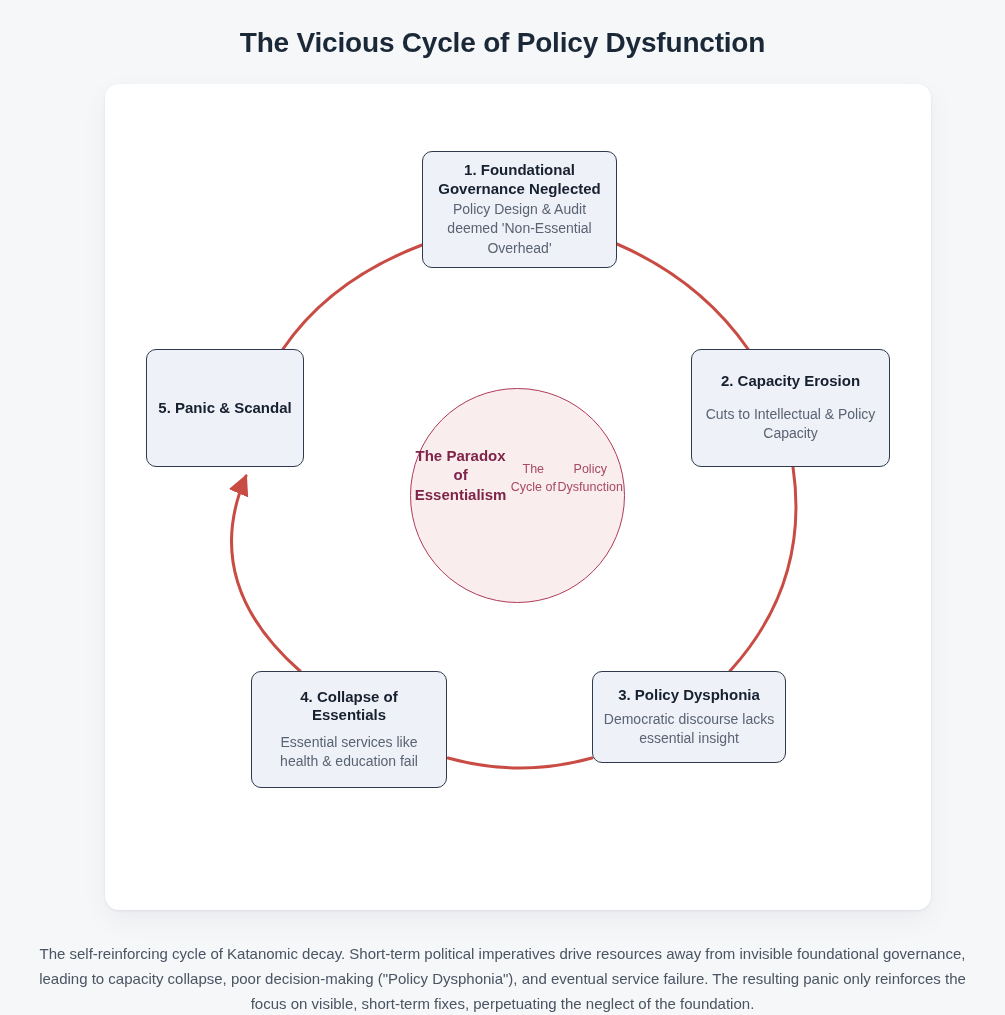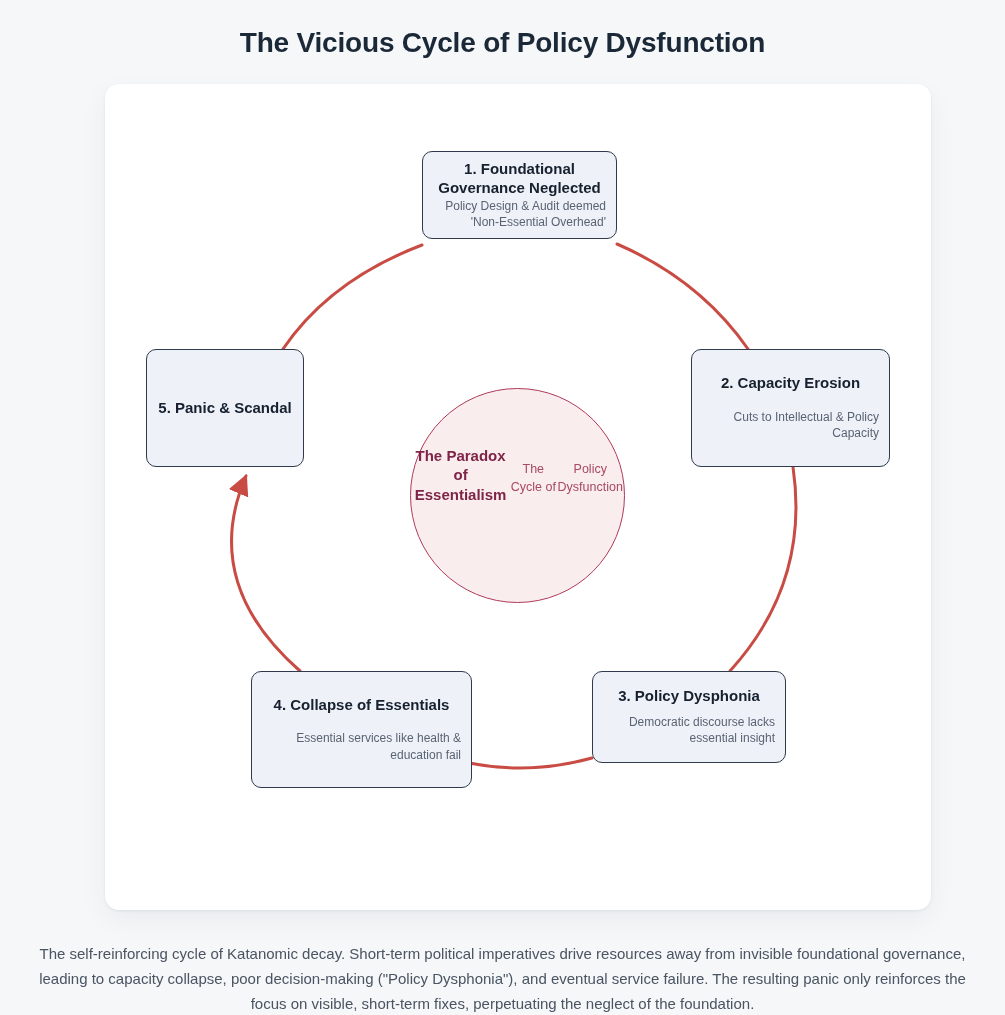--- a/index.html
+++ b/index.html
@@ -57,29 +57,28 @@
     text-align: center;
     padding: 8px 10px;
   }
   .step-title {
     font-size: 15px;
     font-weight: 700;
     line-height: 1.25;
     color: var(--box-title, #16202e);
   }
   .step-desc {
-    font-size: 12px;
+    font-size: 14px;
     line-height: 1.38;
     color: var(--box-desc, #5a6372);
-    text-align: right;
   }
-  .box-1 { left: 422px; top: 143px; width: 195px; height: 88px; }
+  .box-1 { left: 422px; top: 143px; width: 195px; height: 117px; }
   .box-2 { left: 691px; top: 341px; width: 199px; height: 118px; }
   .box-3 { left: 592px; top: 663px; width: 194px; height: 92px; }
-  .box-4 { left: 251px; top: 663px; width: 221px; height: 117px; }
+  .box-4 { left: 251px; top: 663px; width: 196px; height: 117px; }
   .box-5 { left: 146px; top: 341px; width: 158px; height: 118px; }
   .center-circle {
     position: absolute;
     z-index: 2;
     left: 410px; top: 380px;
     width: 215px; height: 215px;
     border-radius: 50%;
     background: var(--circle-bg, #f9edee);
     border: 1px solid var(--circle-border, #b03a5a);
     display: flex;

